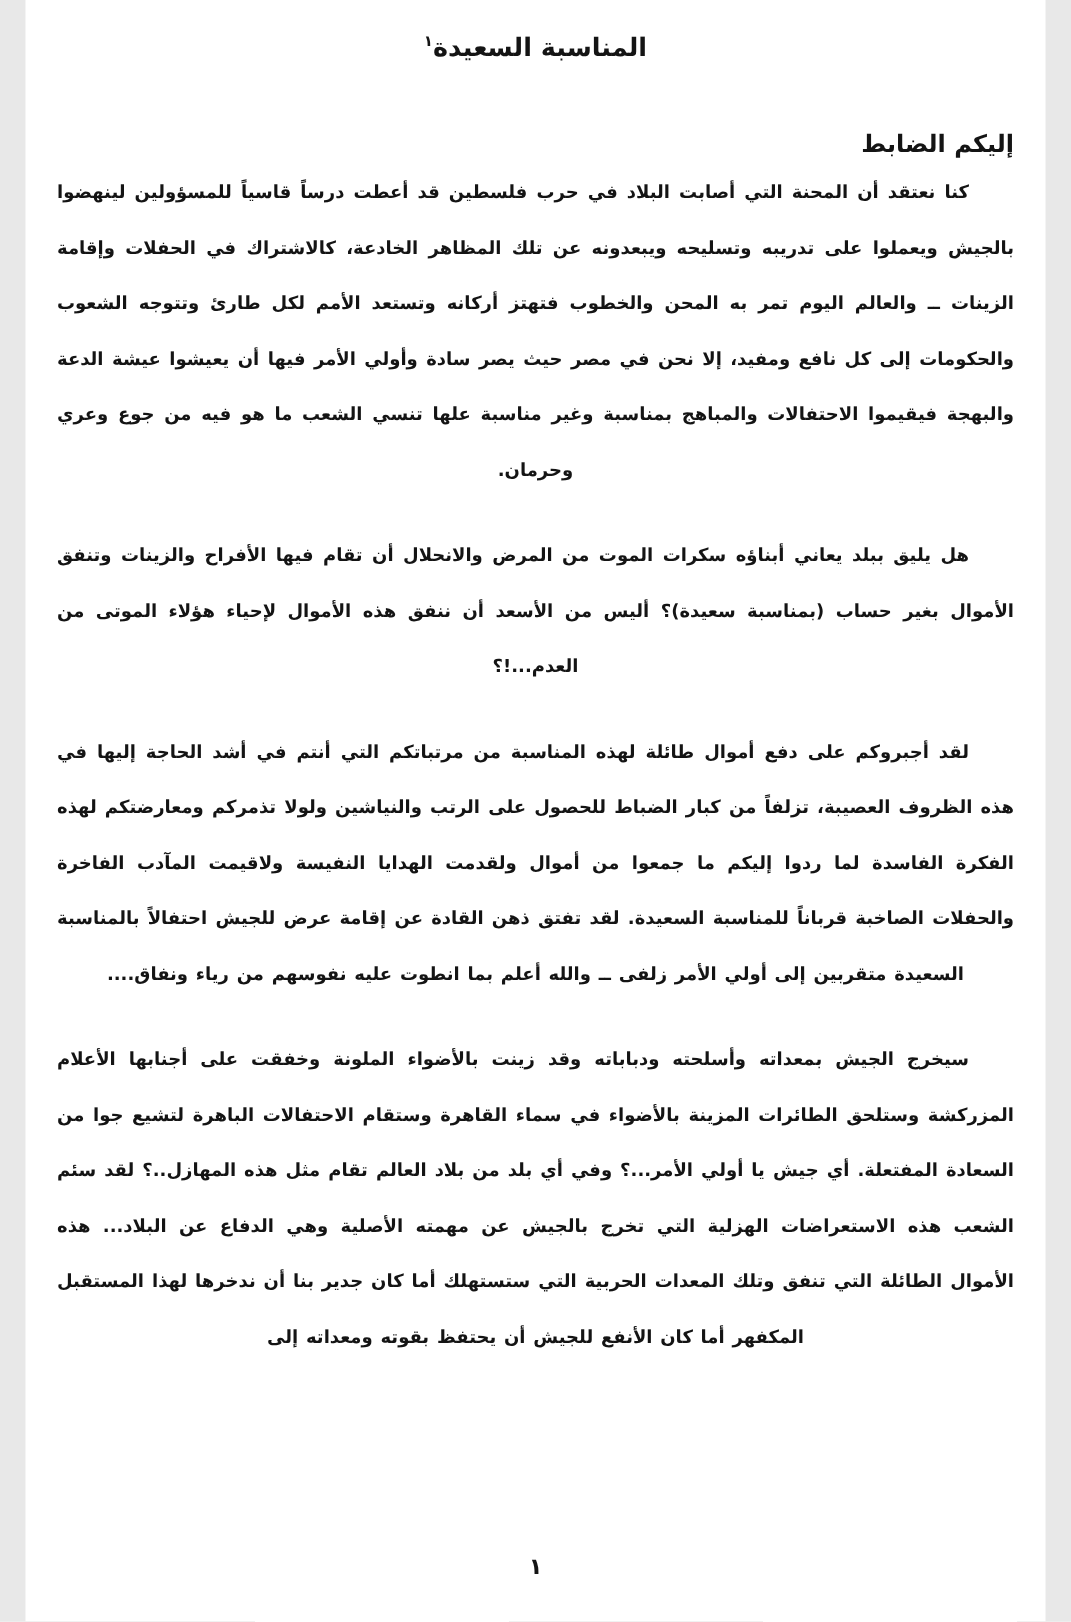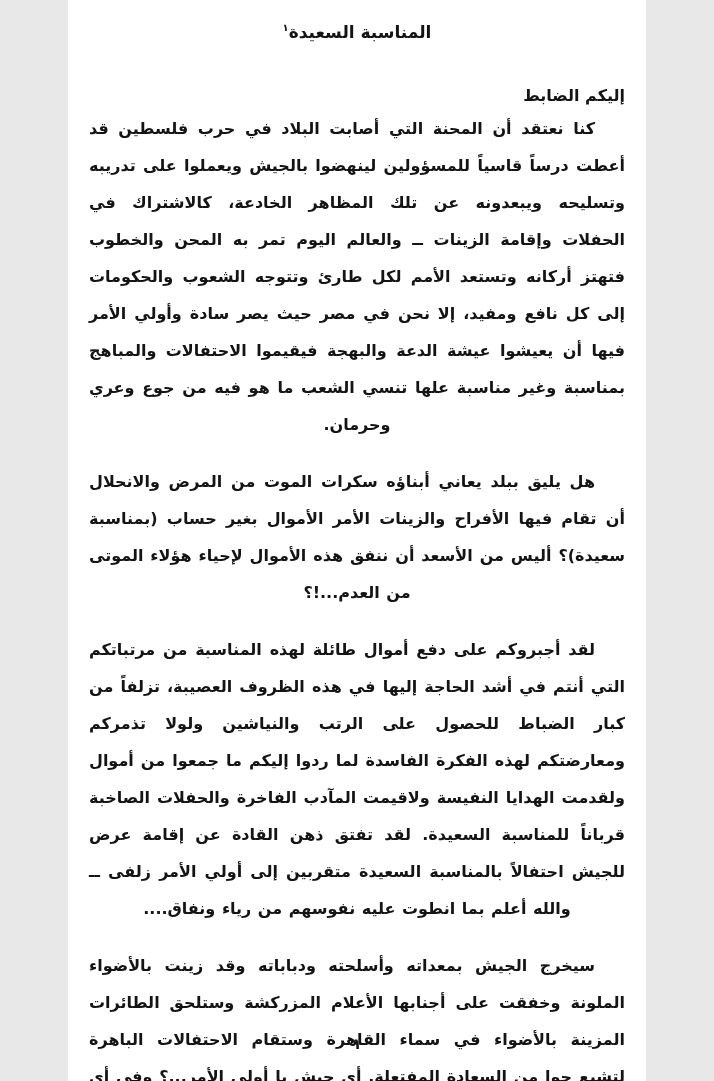--- a/index.html
+++ b/index.html
@@ -2,21 +2,21 @@
 <html lang="ar" dir="rtl"><head>
 <meta charset="utf-8">
 <style>
   html, body {
     margin: 0;
     padding: 0;
     background: #e8e8e8;
   }
   .page {
     position: relative;
-    width: 578px;
+    width: 680px;
     height: 1081px;
     margin: 0 auto;
     background: #ffffff;
     direction: rtl;
     font-family: "DejaVu Sans", sans-serif;
     color: #141414;
     overflow: hidden;
     box-sizing: border-box;
     padding: 18px 21px 0 21px;
   }
@@ -35,21 +35,21 @@
   }
   .salutation {
     margin-top: 44px;
     font-size: 16px;
     font-weight: 700;
     text-align: right;
     line-height: 20px;
   }
   .body-paragraph {
     margin: 20px 0 0 0;
-    font-size: 16px;
+    font-size: 12px;
     font-weight: 700;
     line-height: 37px;
     text-align: justify;
     text-align-last: center;
     text-indent: 30px;
     word-spacing: 1px;
   }
   .body-paragraph.first {
     margin-top: 4px;
   }
@@ -67,21 +67,21 @@
 <body>
 
 <div class="page">
 
   <h1 class="doc-title"><span>المناسبة السعيدة</span><sup>١</sup></h1>
 
   <div class="salutation">إليكم الضابط</div>
 
   <p class="body-paragraph first">كنا نعتقد أن المحنة التي أصابت البلاد في حرب فلسطين قد أعطت درساً قاسياً للمسؤولين لينهضوا بالجيش ويعملوا على تدريبه وتسليحه ويبعدونه عن تلك المظاهر الخادعة، كالاشتراك في الحفلات وإقامة الزينات ــ والعالم اليوم تمر به المحن والخطوب فتهتز أركانه وتستعد الأمم لكل طارئ وتتوجه الشعوب والحكومات إلى كل نافع ومفيد، إلا نحن في مصر حيث يصر سادة وأولي الأمر فيها أن يعيشوا عيشة الدعة والبهجة فيقيموا الاحتفالات والمباهج بمناسبة وغير مناسبة علها تنسي الشعب ما هو فيه من جوع وعري وحرمان.</p>
 
-  <p class="body-paragraph">هل يليق ببلد يعاني أبناؤه سكرات الموت من المرض والانحلال أن تقام فيها الأفراح والزينات الأمر الأموال بغير حساب (بمناسبة سعيدة)؟ أليس من الأسعد أن ننفق هذه الأموال لإحياء هؤلاء الموتى من العدم...!؟</p>
+  <p class="body-paragraph">هل يليق ببلد يعاني أبناؤه سكرات الموت من المرض والانحلال أن تقام فيها الأفراح والزينات وتنفق الأموال بغير حساب (بمناسبة سعيدة)؟ أليس من الأسعد أن ننفق هذه الأموال لإحياء هؤلاء الموتى من العدم...!؟</p>
 
   <p class="body-paragraph">لقد أجبروكم على دفع أموال طائلة لهذه المناسبة من مرتباتكم التي أنتم في أشد الحاجة إليها في هذه الظروف العصيبة، تزلفاً من كبار الضباط للحصول على الرتب والنياشين ولولا تذمركم ومعارضتكم لهذه الفكرة الفاسدة لما ردوا إليكم ما جمعوا من أموال ولقدمت الهدايا النفيسة ولاقيمت المآدب الفاخرة والحفلات الصاخبة قرباناً للمناسبة السعيدة. لقد تفتق ذهن القادة عن إقامة عرض للجيش احتفالاً بالمناسبة السعيدة متقربين إلى أولي الأمر زلفى ــ والله أعلم بما انطوت عليه نفوسهم من رياء ونفاق....</p>
 
   <p class="body-paragraph">سيخرج الجيش بمعداته وأسلحته ودباباته وقد زينت بالأضواء الملونة وخفقت على أجنابها الأعلام المزركشة وستلحق الطائرات المزينة بالأضواء في سماء القاهرة وستقام الاحتفالات الباهرة لتشيع جوا من السعادة المفتعلة. أي جيش يا أولي الأمر...؟ وفي أي بلد من بلاد العالم تقام مثل هذه المهازل..؟ لقد سئم الشعب هذه الاستعراضات الهزلية التي تخرج بالجيش عن مهمته الأصلية وهي الدفاع عن البلاد... هذه الأموال الطائلة التي تنفق وتلك المعدات الحربية التي ستستهلك أما كان جدير بنا أن ندخرها لهذا المستقبل المكفهر أما كان الأنفع للجيش أن يحتفظ بقوته ومعداته إلى</p>
 
   <div class="page-number">١</div>
 
 </div>
 
 </body></html>

